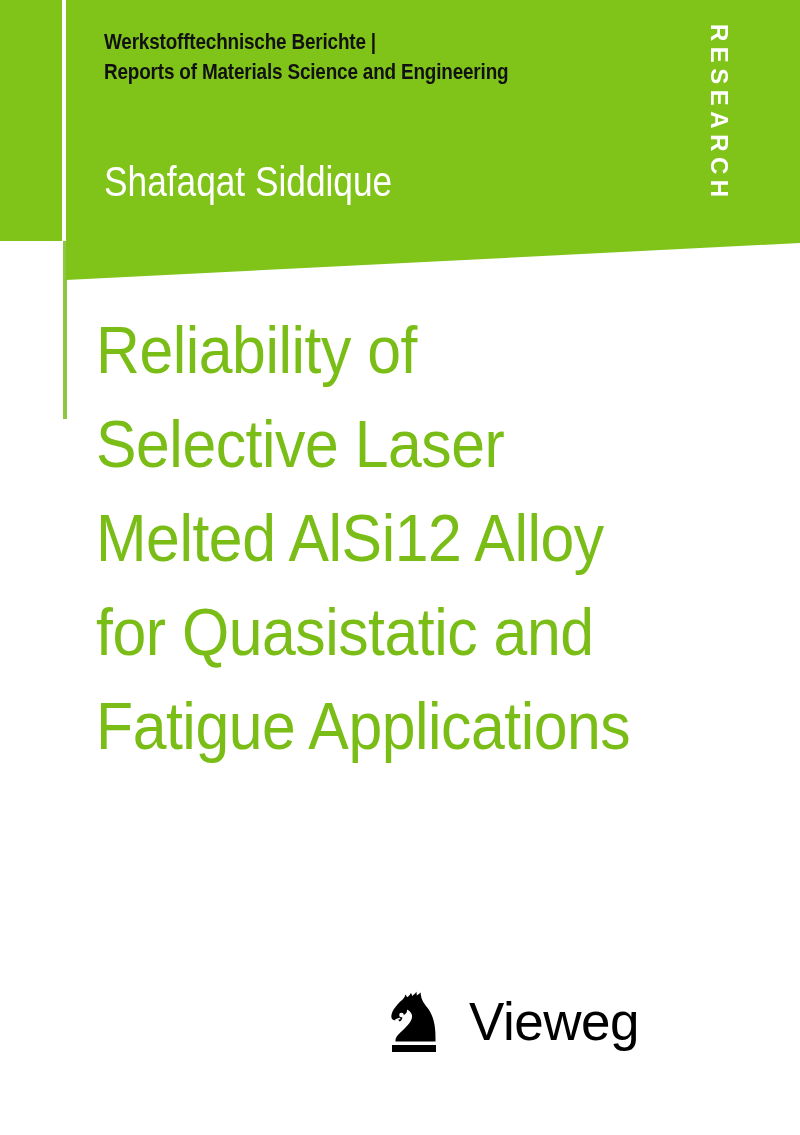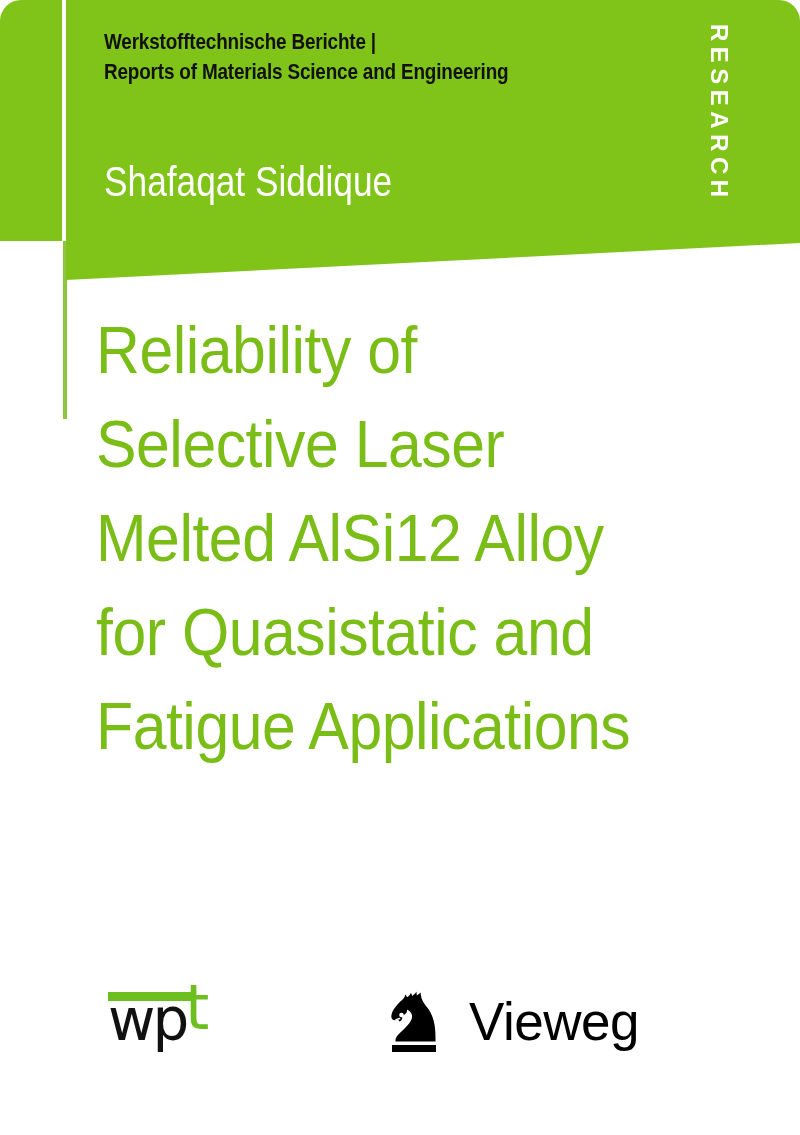--- a/index.html
+++ b/index.html
@@ -10,21 +10,20 @@
   body {
     font-family: "Liberation Sans", sans-serif;
   }
 
   #cover {
     position: relative;
     width: 800px;
     height: 1135px;
     background: #ffffff;
     overflow: hidden;
-    border-radius: 21px;
   }
 
   
 
   
   .left-block {
     position: absolute;
     left: 0;
     top: 0;
     width: 62px;
@@ -231,25 +230,20 @@
   <div class="book-title">
     <span class="ln">Reliability of</span>
     <span class="ln">Selective Laser</span>
     <span class="ln">Melted AlSi12 Alloy</span>
     <span class="ln">for Quasistatic and</span>
     <span class="ln">Fatigue Applications</span>
   </div>
 
   <div class="logo-row">
 
-    <div class="wpt-logo">
-      <div class="wpt-bar"></div>
-      <span class="wpt-wp">wp</span>
-      <span class="wpt-t">t</span>
-    </div>
 
     <div class="springer-logo">
       <svg class="knight-mark" viewBox="0 0 60 66" aria-hidden="true">
         <g fill="#000000">
           <path d="M30.5 2.5 c-1.2 2.0 -2.6 3.4 -4.4 4.4 c-0.1 -1.2 -0.5 -2.2 -1.2 -3.0 c-0.9 1.9 -2.2 3.3 -3.9 4.3 c-0.3 -1.0 -0.8 -1.9 -1.6 -2.6 c-0.4 2.1 -1.4 3.8 -3.0 5.1 c-3.3 2.7 -6.3 5.9 -8.6 9.6 c-1.9 3.1 -2.9 6.2 -2.3 8.4 c0.4 1.4 1.5 2.3 3.0 2.5 c1.3 0.2 2.4 -0.2 3.4 -1.0 l1.6 2.2 c1.5 -0.6 2.4 -1.7 2.7 -3.2 c0.2 -1.1 0.0 -2.1 -0.5 -3.1 c1.6 0.2 3.0 -0.3 4.1 -1.5 c0.7 -0.8 1.1 -1.7 1.2 -2.7 l0.1 -1.4 l1.2 0.8 c2.0 1.3 3.2 2.9 3.6 4.8 c0.4 1.9 0.0 3.9 -1.2 6.0 c-1.6 2.8 -4.4 6.0 -8.4 9.6 c-2.5 2.2 -4.2 4.0 -5.2 5.4 c-1.1 1.6 -1.6 3.0 -1.6 4.3 l0 1.1 l40.0 0 l0 -3.8 c0 -6.6 -0.6 -12.3 -1.9 -17.1 c-1.4 -5.4 -3.6 -9.9 -6.6 -13.4 c-1.9 -2.3 -3.4 -4.4 -4.4 -6.4 c-1.0 -2.0 -1.6 -4.1 -1.8 -6.2 l-0.2 -2.2 l-1.5 1.4 c-0.9 0.8 -1.7 1.3 -2.4 1.6 c0.1 -1.2 -0.0 -2.3 -0.3 -3.3 z"></path>
           <rect x="6" y="56" width="44" height="7"></rect>
         </g>
         <g fill="#ffffff">
           <circle cx="15.5" cy="26.0" r="2.3"></circle>
           <path d="M9.0 30.5 c1.4 -0.9 3.0 -1.5 4.8 -1.8 l0.8 1.4 c-1.8 0.4 -3.4 1.1 -4.7 2.1 z"></path>

